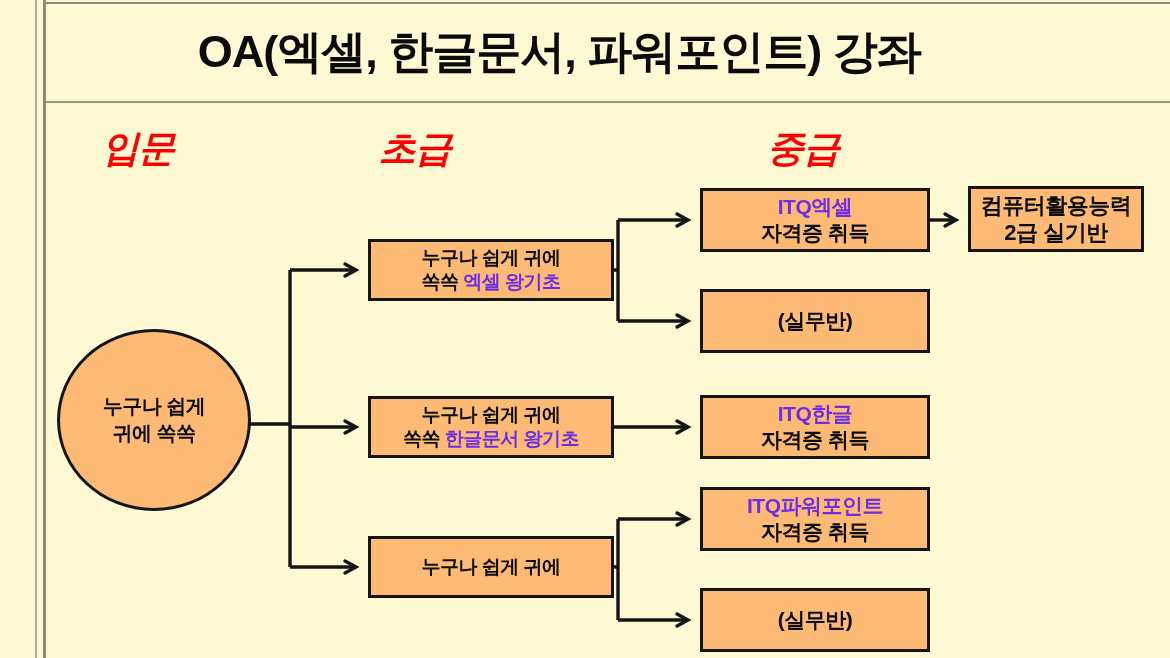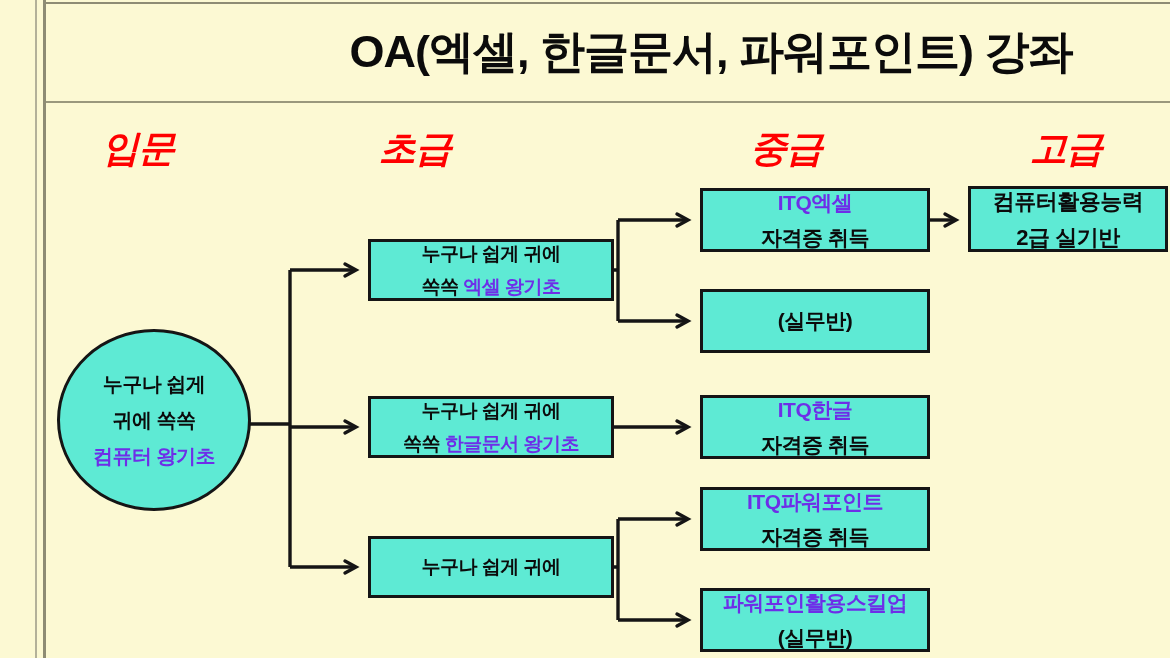--- a/index.html
+++ b/index.html
@@ -21,63 +21,62 @@
   .canvas{position:absolute;inset:0;width:1170px;height:658px;background:var(--bg);}
   .vline{position:absolute;top:0;height:658px;}
   .vline1{left:35px;width:2px;background:var(--frame-line-light);}
   .vline2{left:43px;width:3px;background:var(--frame-line-dark);}
   .hline{position:absolute;left:46px;width:1124px;height:2px;background:var(--frame-line-dark);}
   .hline-top{top:2px;}
   .hline-under-title{top:101px;background:#9A987D;}
 
   .title{
     position:absolute;left:46px;top:14px;width:1038px;height:76px;
-    display:flex;align-items:center;justify-content:flex-end;
+    display:flex;align-items:center;justify-content:center;
     font-size:45px;font-weight:800;color:#0b0b0b;letter-spacing:-1px;white-space:pre;
   }
   .title .hl{color:var(--title-highlight);}
 
   .level{
     position:absolute;top:124px;width:200px;text-align:center;
     font-size:37px;font-weight:800;color:var(--level-header);letter-spacing:-1px;font-style:italic;
   }
-  .lv0{left:38px;} .lv1{left:315px;} .lv2{left:686px;} .lv3{left:966px;}
+  .lv0{left:38px;} .lv1{left:315px;} .lv2{left:703px;} .lv3{left:966px;}
 
   .node{
-    position:absolute;background:#5eead4;border:3px solid var(--node-border);
+    position:absolute;background:#fdba74;border:3px solid var(--node-border);
     display:flex;flex-direction:column;align-items:center;justify-content:center;
-    text-align:center;color:#0b0b0b;font-weight:800;letter-spacing:-0.5px;gap:9px;
+    text-align:center;color:#0b0b0b;font-weight:800;letter-spacing:-0.5px;
   }
   .circle{
     left:57px;top:329px;width:194px;height:182px;border-radius:50%;
     font-size:20px;line-height:27px;
   }
   .bx-beginner{left:368px;width:246px;height:62px;font-size:19px;line-height:24px;}
   .bx-mid{left:700px;width:230px;height:64px;font-size:21px;line-height:26px;}
-  .bx-adv{left:968px;width:200px;height:66px;font-size:22px;line-height:27px;}
+  .bx-adv{left:968px;width:176px;height:66px;font-size:22px;line-height:27px;}
   .accent{color:var(--accent);}
 
   svg.connectors{position:absolute;left:0;top:0;pointer-events:none;}
 </style>
 </head>
 <body>
 
 <div class="canvas">
 
   <div class="vline vline1"></div>
   <div class="vline vline2"></div>
   <div class="hline hline-top"></div>
   <div class="hline hline-under-title"></div>
 
   <div class="title"><span>OA(엑셀, 한글문서, 파워포인트) 강좌 </span></div>
 
   <div class="level lv0">입문</div>
   <div class="level lv1">초급</div>
   <div class="level lv2">중급</div>
-  <div class="level lv3">고급</div>
 
   <svg class="connectors" width="1170" height="658" viewBox="0 0 1170 658">
     <defs>
       <marker id="arw" markerUnits="userSpaceOnUse" markerWidth="20" markerHeight="20" refX="15" refY="9" orient="auto">
         <path d="M4,3 L15,9 L4,15" fill="none" stroke="#151515" stroke-width="3.4" stroke-linecap="round" stroke-linejoin="miter"></path>
       </marker>
     </defs>
     <g stroke="#151515" stroke-width="3.4" fill="none">
 
       <path d="M248,424 H290"></path>
@@ -98,21 +97,20 @@
       <path d="M618,519 H688" marker-end="url(#arw)"></path>
       <path d="M618,620 H688" marker-end="url(#arw)"></path>
 
       <path d="M930,220 H956" marker-end="url(#arw)"></path>
     </g>
   </svg>
 
   <div class="node circle">
     <div>누구나 쉽게</div>
     <div>귀에 쏙쏙</div>
-    <div class="accent">컴퓨터 왕기초</div>
   </div>
 
   <div class="node bx-beginner" style="top:239px">
     <div>누구나 쉽게 귀에</div>
     <div><span>쏙쏙 </span><span class="accent">엑셀 왕기초</span></div>
   </div>
 
   <div class="node bx-beginner" style="top:396px">
     <div>누구나 쉽게 귀에</div>
     <div><span>쏙쏙 </span><span class="accent">한글문서 왕기초</span></div>
@@ -135,21 +133,20 @@
     <div class="accent">ITQ한글</div>
     <div>자격증 취득</div>
   </div>
 
   <div class="node bx-mid" style="top:487px">
     <div class="accent">ITQ파워포인트</div>
     <div>자격증 취득</div>
   </div>
 
   <div class="node bx-mid" style="top:588px">
-    <div class="accent">파워포인활용스킬업</div>
     <div>(실무반)</div>
   </div>
 
   <div class="node bx-adv" style="top:186px">
     <div>컴퓨터활용능력</div>
     <div>2급 실기반</div>
   </div>
 
 </div>
 

